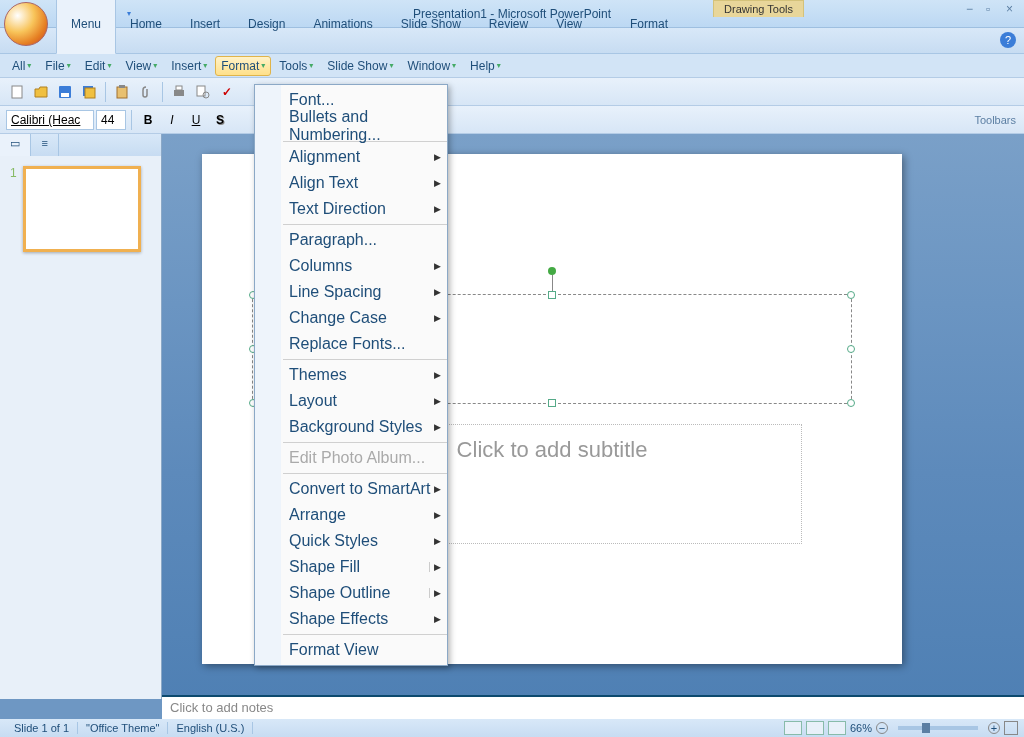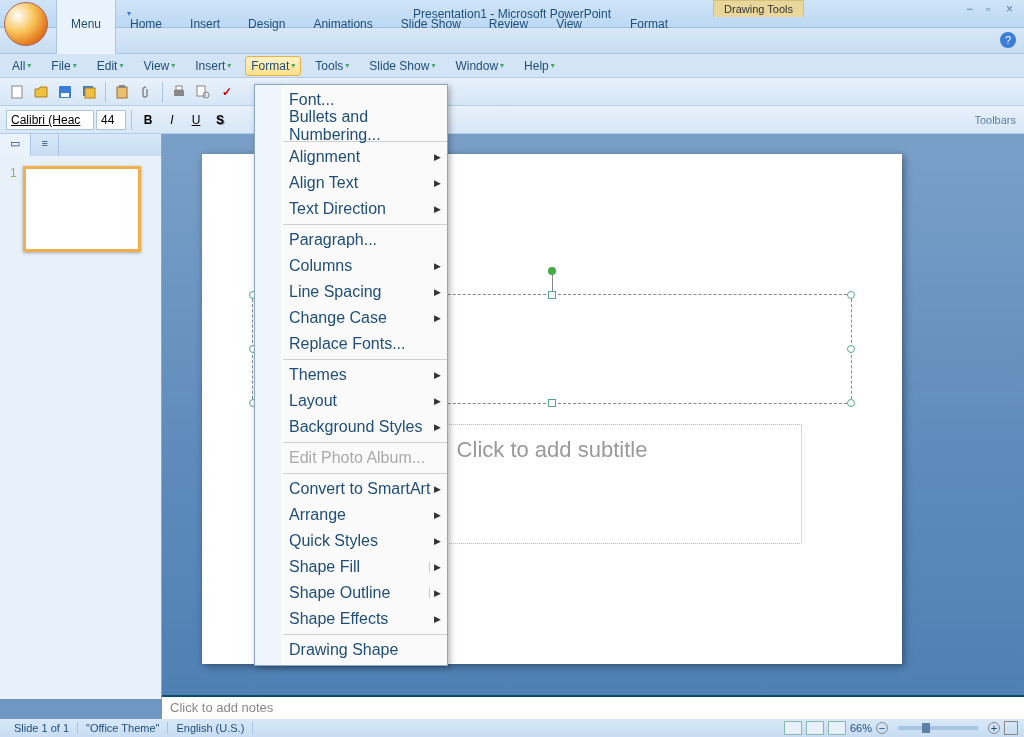--- a/index.html
+++ b/index.html
@@ -15,21 +15,21 @@
 .win-controls { position: absolute; right: 4px; top: 2px; display:flex; gap:6px; }
 .win-controls span { width:14px; height:14px; color:#5c7fa3; cursor:pointer; }
 
 
 .ribbon-tabs { height: 26px; background: linear-gradient(#d8e8f8,#c7dcf2); display:flex; align-items:flex-end; padding-left:56px; border-bottom:1px solid #a8c6e4; position:relative; }
 .ribbon-tabs .tab { padding: 22px 14px; color: #1f4e79; font-size: 12px; cursor:pointer; }
 .ribbon-tabs .tab.active { background: #eaf2fb; border: 1px solid #a8c6e4; border-bottom:1px solid #eaf2fb; border-radius:3px 3px 0 0; margin-bottom:-1px; }
 .ribbon-tabs .help { position:absolute; right:8px; top:4px; width:16px; height:16px; background:#3b7dd8; color:#fff; border-radius:50%; font-size:11px; text-align:center; line-height:16px; cursor:pointer; }
 
 
-.classic-menu { height: 24px; background: #d2e4f6; display:flex; align-items:center; padding: 0 6px; gap:8px; border-bottom:1px solid #b4cce6; }
+.classic-menu { height: 24px; background: #d2e4f6; display:flex; align-items:center; padding: 0 6px; gap:2px; border-bottom:1px solid #b4cce6; }
 .classic-menu .mitem { padding: 3px 6px; color:#1f4e79; font-size:12px; cursor:pointer; display:flex; align-items:center; gap:2px; }
 .classic-menu .mitem.open { background: linear-gradient(#fff2c8,#ffe08a); border:1px solid #e0b44a; border-radius:3px; padding:2px 5px; }
 .classic-menu .mitem .dd { font-size:8px; color:#4a6; }
 
 
 .toolbar { height: 28px; background: linear-gradient(#e8f1fb,#d7e6f6); display:flex; align-items:center; padding:0 6px; gap:2px; border-bottom:1px solid #b4cce6; }
 .toolbar .tbtn { width:22px; height:22px; display:flex; align-items:center; justify-content:center; cursor:pointer; border-radius:2px; }
 .toolbar .sep { width:1px; height:20px; background:#a8c6e4; margin:0 3px; }
 .toolbar input { border:1px solid #a8c6e4; padding:2px 4px; font-size:12px; }
 .font-name { width: 88px; text-decoration: underline; }
@@ -497,16 +497,16 @@
         <div class="darrow">▶</div>
       </div>
       <div class="dsep"></div>
       <div class="drow">
         <div class="dicon">
           <svg width="16" height="16">
             <circle cx="8" cy="8" r="5" fill="#6a4" stroke="#360"></circle>
             <path d="M11 11 L14 14" stroke="#888" stroke-width="2"></path>
           </svg>
         </div>
-        <div class="dtext">Drawing Shape</div>
+        <div class="dtext">Format View</div>
       </div>
     </div>
 </div>
 
 </body></html>

